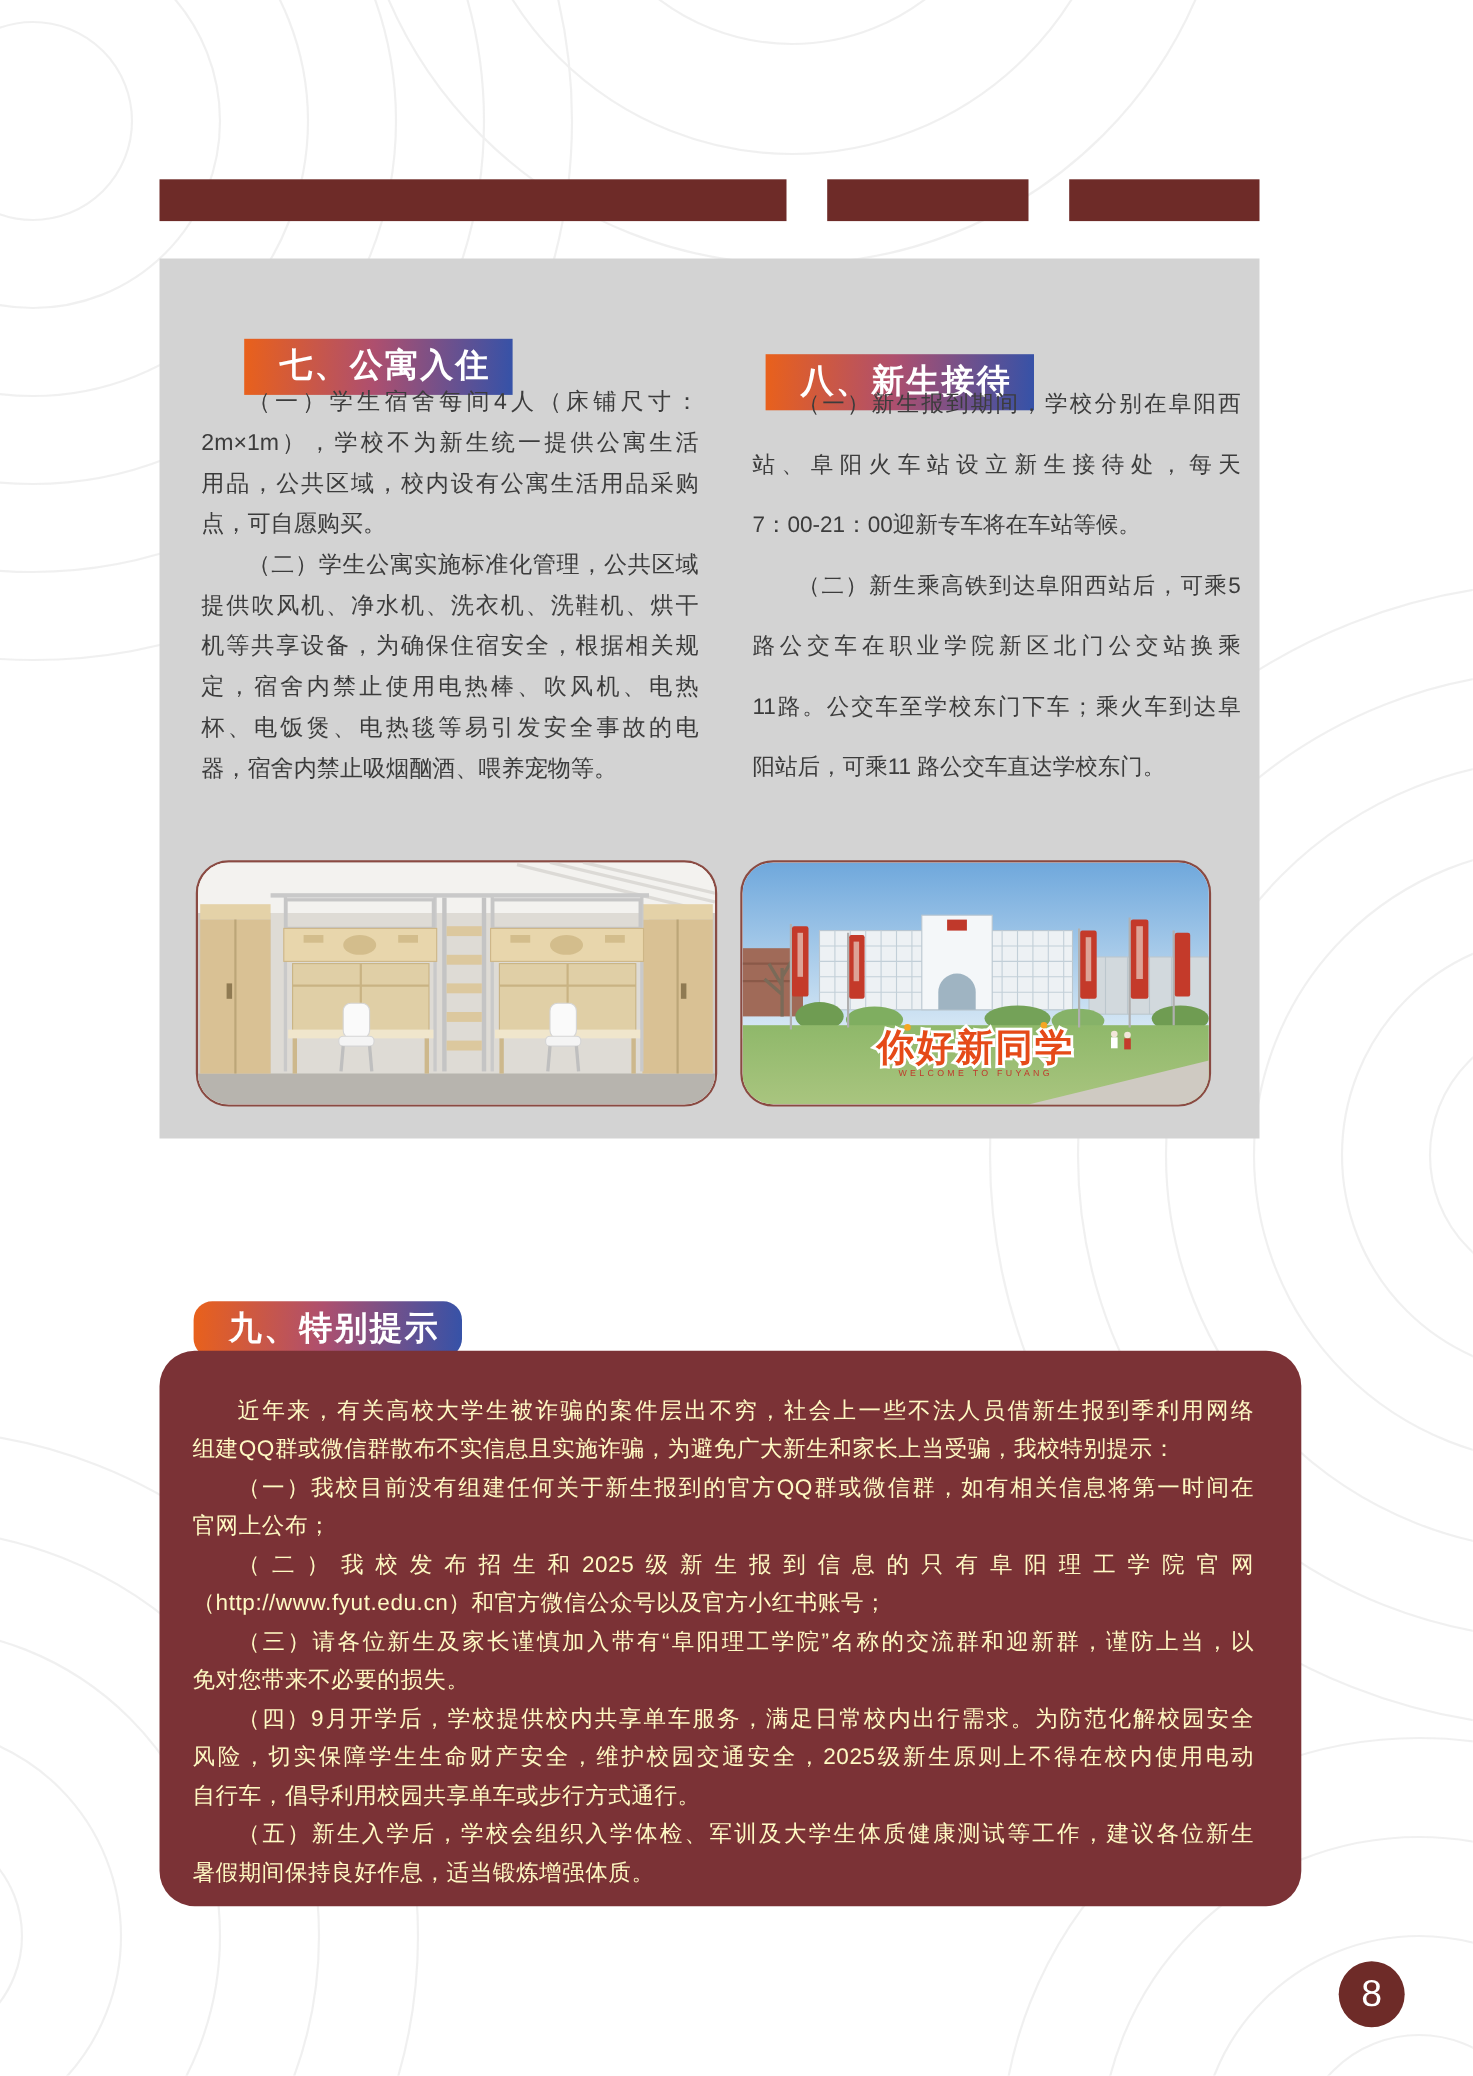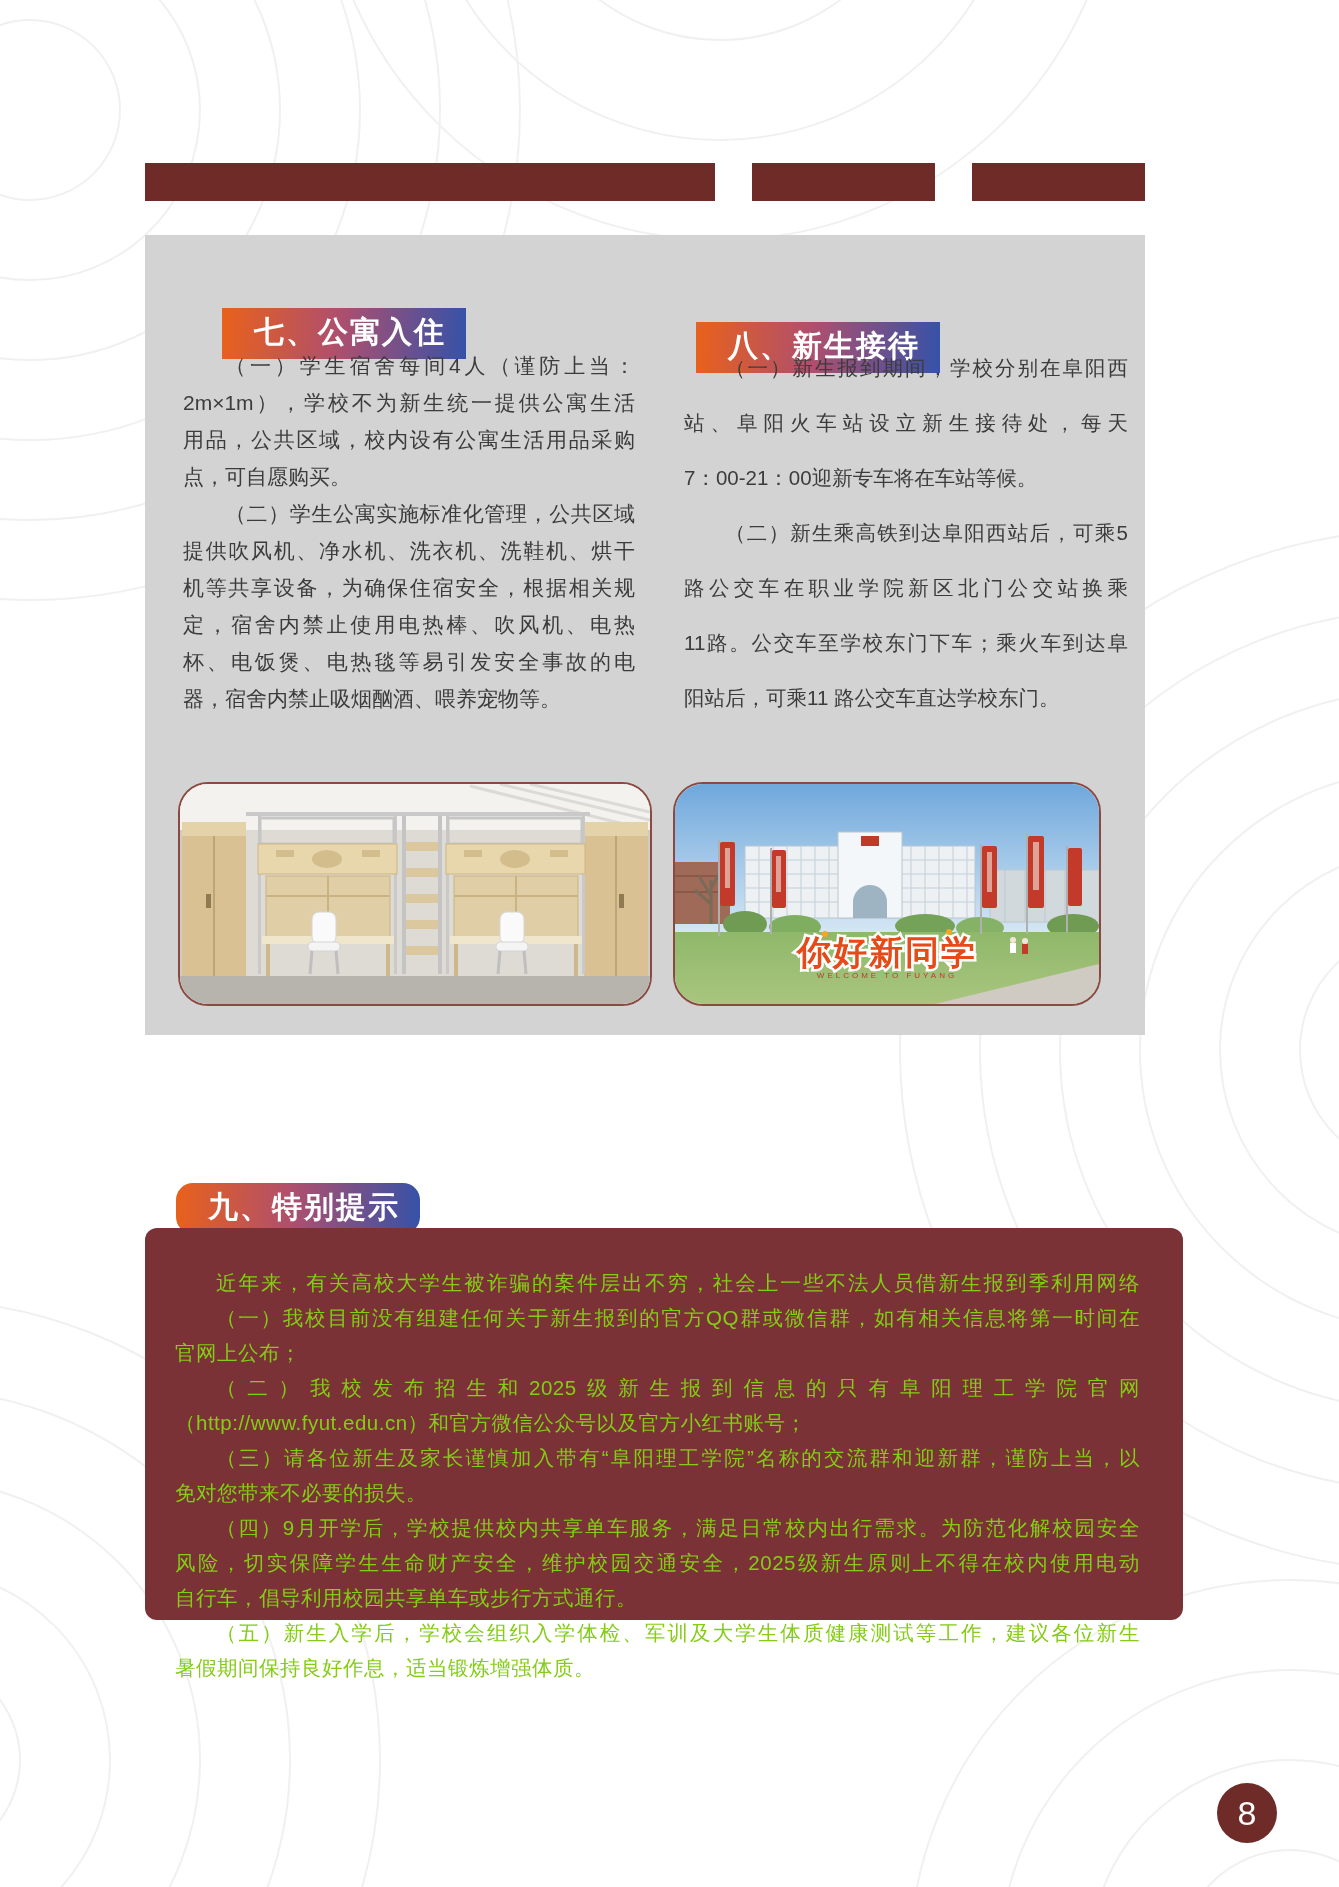--- a/index.html
+++ b/index.html
@@ -22,22 +22,22 @@
   .col-left .ln{line-height:37px;}
   .col-right{left:539px;top:105px;width:444px;font-size:20.5px;}
   .col-right .ln{line-height:55px;}
   .ln{text-align:justify;text-align-last:justify;}
   .ln.first{text-indent:2em;}
   .ln.last{text-align-last:left;}
   .photo{position:absolute;margin:0;border:2px solid #8a4a42;border-radius:30px;overflow:hidden;background:#eee;}
   .photo svg{display:block;}
   .photo-left{left:33px;top:547px;width:470px;height:220px;}
   .photo-right{left:528px;top:547px;width:424px;height:220px;}
-  .notice{position:absolute;left:145px;top:1228px;width:1038px;height:392px;background:#7b3236;
-          border-radius:12px;color:#84cc16;box-sizing:border-box;padding:37px 43px 28px 30px;}
+  .notice{position:absolute;left:145px;top:1228px;width:1038px;height:505px;background:#7b3236;
+          border-radius:32px;color:#fef9c3;box-sizing:border-box;padding:37px 43px 28px 30px;}
   .notice .ln{line-height:35px;font-size:20.5px;letter-spacing:0.5px;}
   .pagenum{position:absolute;left:1217px;top:1783px;width:60px;height:60px;border-radius:50%;
            background:#6e2b28;color:#fff;font-size:34px;display:flex;align-items:center;justify-content:center;}
 </style>
 </head>
 <body>
 
 <div class="page">
 
   <svg class="bg" width="1339" height="1887" viewBox="0 0 1339 1887">
@@ -81,21 +81,21 @@
 
   <div class="bar bar1"></div>
   <div class="bar bar2"></div>
   <div class="bar bar3"></div>
 
   <section class="panel">
     <div class="badge badge7">七、公寓入住</div>
     <div class="badge badge8">八、新生接待</div>
 
     <div class="col col-left">
-        <div class="ln first">（一）学生宿舍每间4人（谨防上当：</div>
+        <div class="ln first">（一）学生宿舍每间4人（床铺尺寸：</div>
         <div class="ln">2m×1m），学校不为新生统一提供公寓生活</div>
         <div class="ln">用品，公共区域，校内设有公寓生活用品采购</div>
         <div class="ln last">点，可自愿购买。</div>
         <div class="ln first">（二）学生公寓实施标准化管理，公共区域</div>
         <div class="ln">提供吹风机、净水机、洗衣机、洗鞋机、烘干</div>
         <div class="ln">机等共享设备，为确保住宿安全，根据相关规</div>
         <div class="ln">定，宿舍内禁止使用电热棒、吹风机、电热</div>
         <div class="ln">杯、电饭煲、电热毯等易引发安全事故的电</div>
         <div class="ln last">器，宿舍内禁止吸烟酗酒、喂养宠物等。</div>
       </div>
@@ -287,20 +287,21 @@
           <circle cx="274" cy="148" r="3" fill="#f5a623"></circle>
         </g>
       </svg>
     </figure>
   </section>
 
   <div class="badge badge9">九、特别提示</div>
   <section class="notice">
     <div>
         <div class="ln first">近年来，有关高校大学生被诈骗的案件层出不穷，社会上一些不法人员借新生报到季利用网络</div>
+        <div class="ln last">组建QQ群或微信群散布不实信息且实施诈骗，为避免广大新生和家长上当受骗，我校特别提示：</div>
         <div class="ln first">（一）我校目前没有组建任何关于新生报到的官方QQ群或微信群，如有相关信息将第一时间在</div>
         <div class="ln last">官网上公布；</div>
         <div class="ln first">（二）我校发布招生和2025级新生报到信息的只有阜阳理工学院官网</div>
         <div class="ln last">（http://www.fyut.edu.cn）和官方微信公众号以及官方小红书账号；</div>
         <div class="ln first">（三）请各位新生及家长谨慎加入带有“阜阳理工学院”名称的交流群和迎新群，谨防上当，以</div>
         <div class="ln last">免对您带来不必要的损失。</div>
         <div class="ln first">（四）9月开学后，学校提供校内共享单车服务，满足日常校内出行需求。为防范化解校园安全</div>
         <div class="ln">风险，切实保障学生生命财产安全，维护校园交通安全，2025级新生原则上不得在校内使用电动</div>
         <div class="ln last">自行车，倡导利用校园共享单车或步行方式通行。</div>
         <div class="ln first">（五）新生入学后，学校会组织入学体检、军训及大学生体质健康测试等工作，建议各位新生</div>

